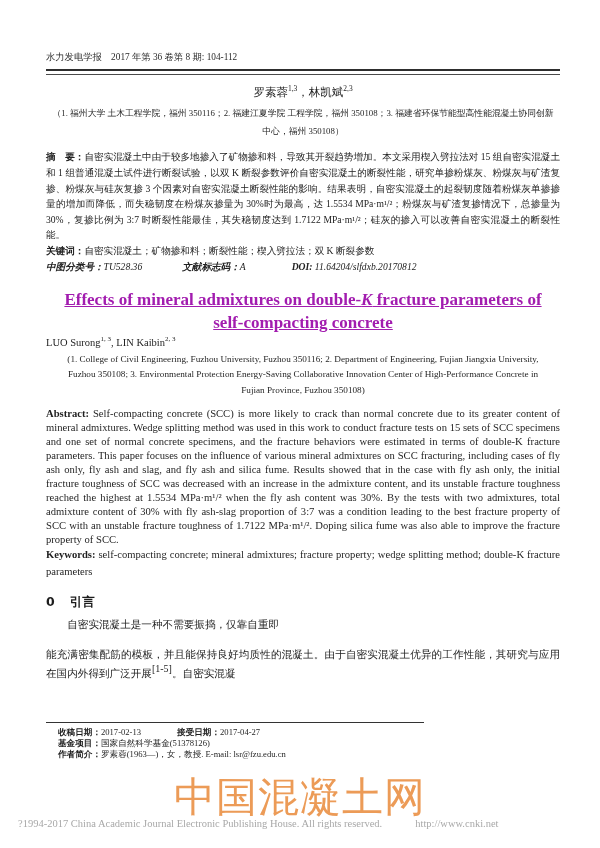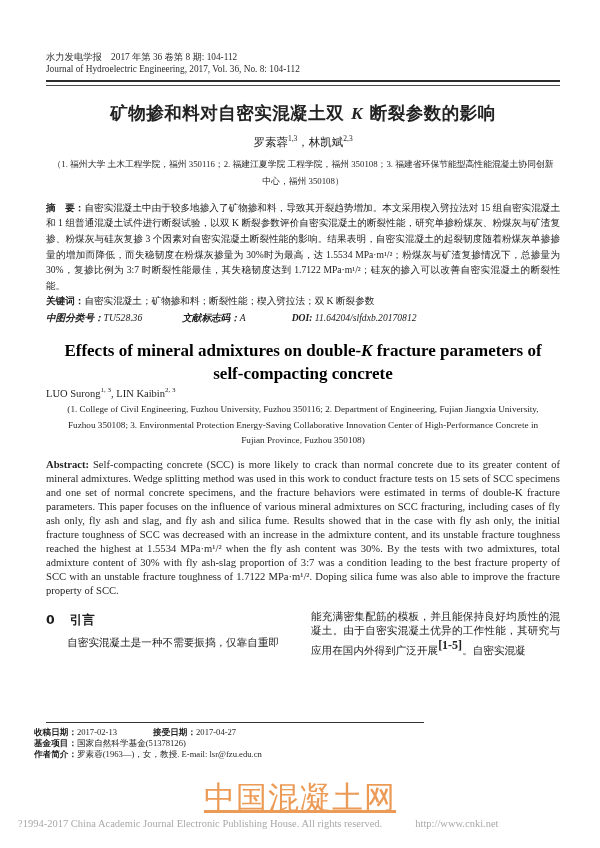--- a/index.html
+++ b/index.html
@@ -15,54 +15,52 @@
   .kvar{font-family:"Liberation Serif",serif;font-style:italic;}
   .cn-authors{margin-top:9px;text-align:center;font-size:11.5px;color:#222;}
   .cn-authors sup{font-size:7.5px;}
   .cn-affil{margin-top:6px;text-align:center;font-size:8.8px;line-height:17.5px;color:#262626;padding:0 4px;}
   .cn-abstract{margin:9px 0 0;font-size:9.6px;line-height:15.6px;text-align:justify;color:#222;}
   .lbl{font-weight:bold;}
   .cn-keywords{margin:0;font-size:9.6px;line-height:15.6px;color:#222;}
   .clc-row{margin-top:1px;font-size:9.6px;line-height:15.6px;display:flex;color:#222;font-style:italic;}
   .clc-item2{margin-left:40px;}
   .clc-item3{margin-left:46px;}
-  .en-title{margin:13px 16px 0;text-align:center;font-size:17px;line-height:23px;font-weight:bold;color:#000000;}
+  .en-title{margin:13px 16px 0;text-align:center;font-size:17px;line-height:23px;font-weight:bold;color:#a21caf;text-decoration:underline;}
   .en-authors{margin-top:1px;text-align:left;font-size:10.5px;}
   .en-authors sup{font-size:7px;}
   .en-affil{margin-top:4px;text-align:center;font-size:9.2px;line-height:15.5px;padding:0 12px;color:#262626;}
   .en-abstract{margin:9px 0 0;font-size:10.6px;line-height:14px;text-align:justify;color:#1f1f1f;}
   .en-keywords{margin:0;font-size:10.6px;line-height:16.5px;text-align:justify;color:#1f1f1f;}
-  .intro-row{display:flex;gap:16px;margin-top:12px;}
+  .intro-row{display:flex;gap:16px;margin-top:12px;flex-direction:column;}
   .intro-col{flex:1;min-width:0;}
   .sec-head{margin:2px 0 7px;font-family:"DejaVu Sans",sans-serif;font-size:12.5px;font-weight:bold;color:#1d1d1d;}
   .sec-no{margin-right:15px;}
   .body-para{margin:0;font-size:10.6px;line-height:14.2px;text-align:justify;color:#222;}
-  .body-para sup{font-size:12px;font-weight:bold;}
+  .body-para sup{font-size:10px;}
   .indent{text-indent:2em;}
   .footnote-rule{position:absolute;left:46px;top:722px;width:378px;border-top:1.2px solid #333;}
-  .footnotes{position:absolute;left:34px;top:727px;font-size:8.6px;line-height:11.2px;color:#1f1f1f;}
+  .footnotes{position:absolute;left:58px;top:727px;font-size:8.6px;line-height:11.2px;color:#1f1f1f;}
   .fn-gap{display:inline-block;width:36px;}
   .watermark{position:absolute;left:0;right:0;top:780px;text-align:center;
-    font-family:"DejaVu Sans",sans-serif;font-size:31px;line-height:34px;color:#EC9B57;letter-spacing:1px;text-decoration:underline;}
+    font-family:"DejaVu Sans",sans-serif;font-size:41px;line-height:34px;color:#EC9B57;letter-spacing:1px;}
   .copyright{position:absolute;left:18px;top:818px;font-size:10.5px;color:#a8a8a8;white-space:nowrap;}
   .copyright .url{margin-left:33px;}
 </style>
 </head>
 <body>
 
 <div class="page">
   <div class="content">
 
     <div class="header">
       <div class="header-line">水力发电学报　2017 年第 36 卷第 8 期: 104-112</div>
-      <div class="header-line">Journal of Hydroelectric Engineering, 2017, Vol. 36, No. 8: 104-112</div>
     </div>
     <div class="header-rule"></div>
 
-    <h1 class="cn-title"><span>矿物掺和料对自密实混凝土双 </span><span class="kvar">K</span><span> 断裂参数的影响</span></h1>
 
     <div class="cn-authors"><span>罗素蓉</span><sup>1,3</sup><span>，</span><span>林凯斌</span><sup>2,3</sup></div>
 
     <div class="cn-affil">（1. 福州大学 土木工程学院，福州 350116；2. 福建江夏学院 工程学院，福州 350108；3. 福建省环保节能型高性能混凝土协同创新中心，福州 350108）</div>
 
     <p class="cn-abstract"><span class="lbl">摘　要：</span><span>自密实混凝土中由于较多地掺入了矿物掺和料，导致其开裂趋势增加。本文采用楔入劈拉法对 15 组自密实混凝土和 1 组普通混凝土试件进行断裂试验，以双 K 断裂参数评价自密实混凝土的断裂性能，研究单掺粉煤灰、粉煤灰与矿渣复掺、粉煤灰与硅灰复掺 3 个因素对自密实混凝土断裂性能的影响。结果表明，自密实混凝土的起裂韧度随着粉煤灰单掺掺量的增加而降低，而失稳韧度在粉煤灰掺量为 30%时为最高，达 1.5534 MPa·m¹/²；粉煤灰与矿渣复掺情况下，总掺量为 30%，复掺比例为 3:7 时断裂性能最佳，其失稳韧度达到 1.7122 MPa·m¹/²；硅灰的掺入可以改善自密实混凝土的断裂性能。</span></p>
 
     <p class="cn-keywords"><span class="lbl">关键词：</span><span>自密实混凝土；矿物掺和料；断裂性能；楔入劈拉法；双 K 断裂参数</span></p>
 
     <div class="clc-row">
@@ -72,20 +70,21 @@
     </div>
 
     <h2 class="en-title"><span>Effects of mineral admixtures on double-</span><span class="kvar">K</span><span> fracture parameters of self-compacting concrete</span></h2>
 
     <div class="en-authors"><span>LUO Surong</span><sup>1, 3</sup><span>, </span><span>LIN Kaibin</span><sup>2, 3</sup></div>
 
     <div class="en-affil">(1. College of Civil Engineering, Fuzhou University, Fuzhou 350116; 2. Department of Engineering, Fujian Jiangxia University, Fuzhou 350108; 3. Environmental Protection Energy-Saving Collaborative Innovation Center of High-Performance Concrete in Fujian Province, Fuzhou 350108)</div>
 
     <p class="en-abstract"><span class="lbl">Abstract:</span><span> Self-compacting concrete (SCC) is more likely to crack than normal concrete due to its greater content of mineral admixtures. Wedge splitting method was used in this work to conduct fracture tests on 15 sets of SCC specimens and one set of normal concrete specimens, and the fracture behaviors were estimated in terms of double-K fracture parameters. This paper focuses on the influence of various mineral admixtures on SCC fracturing, including cases of fly ash only, fly ash and slag, and fly ash and silica fume. Results showed that in the case with fly ash only, the initial fracture toughness of SCC was decreased with an increase in the admixture content, and its unstable fracture toughness reached the highest at 1.5534 MPa·m¹/² when the fly ash content was 30%. By the tests with two admixtures, total admixture content of 30% with fly ash-slag proportion of 3:7 was a condition leading to the best fracture property of SCC with an unstable fracture toughness of 1.7122 MPa·m¹/². Doping silica fume was also able to improve the fracture property of SCC.</span></p>
 
+    <p class="en-keywords"><span class="lbl">Keywords:</span><span> self-compacting concrete; mineral admixtures; fracture property; wedge splitting method; double-K fracture parameters</span></p>
 
     <div class="intro-row">
       <div class="intro-col">
         <h3 class="sec-head"><span class="sec-no">0</span><span>引言</span></h3>
         <p class="body-para indent">自密实混凝土是一种不需要振捣，仅靠自重即</p>
       </div>
       <div class="intro-col">
         <p class="body-para"><span>能充满密集配筋的模板，并且能保持良好均质性的混凝土。由于自密实混凝土优异的工作性能，其研究与应用在国内外得到广泛开展</span><sup>[1-5]</sup><span>。自密实混凝</span></p>
       </div>
     </div>

